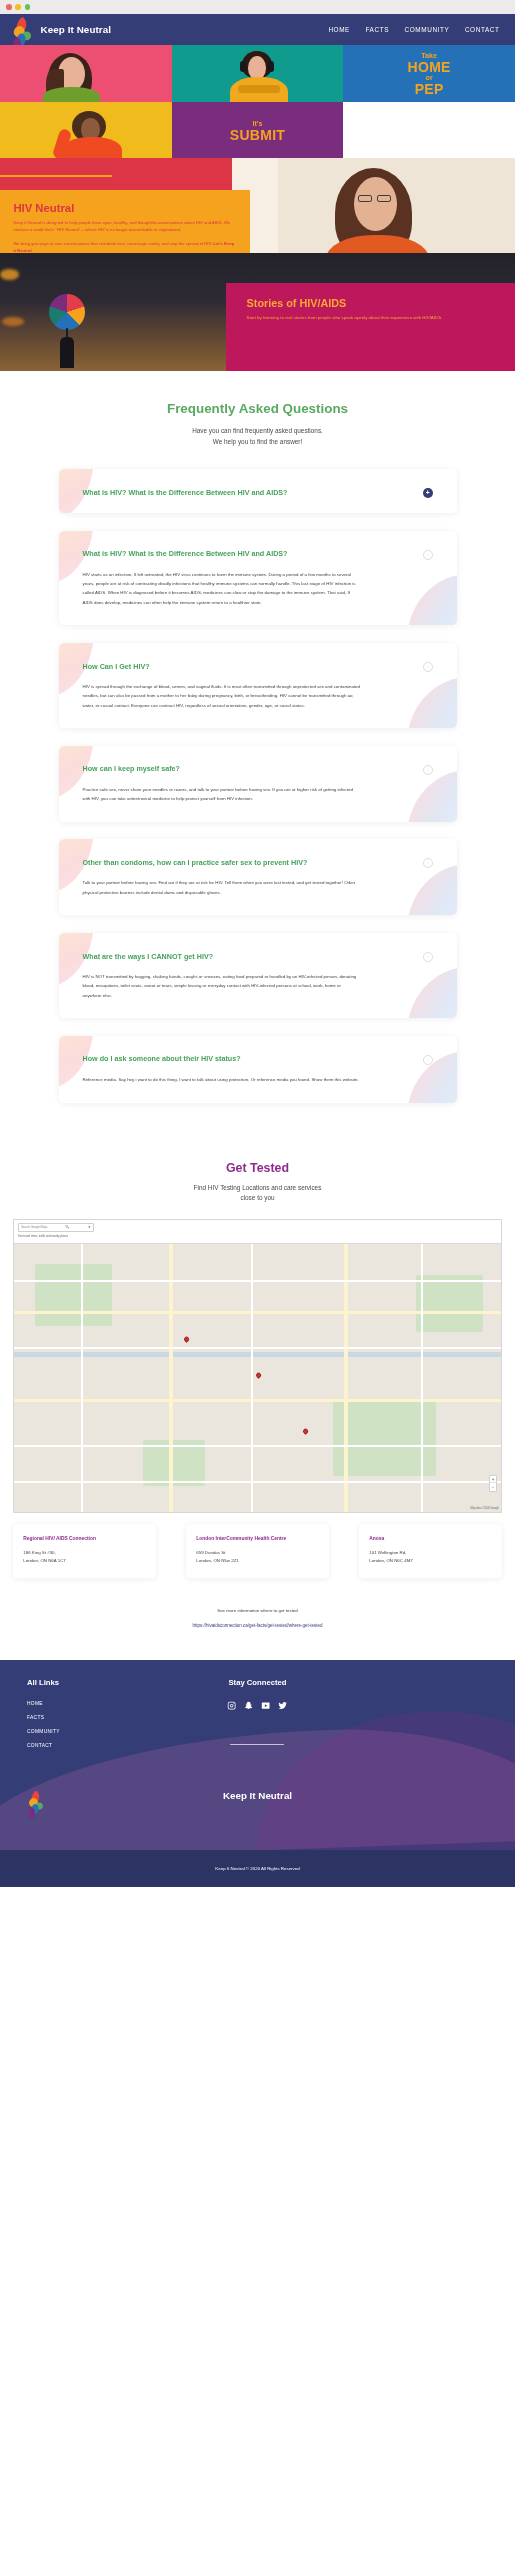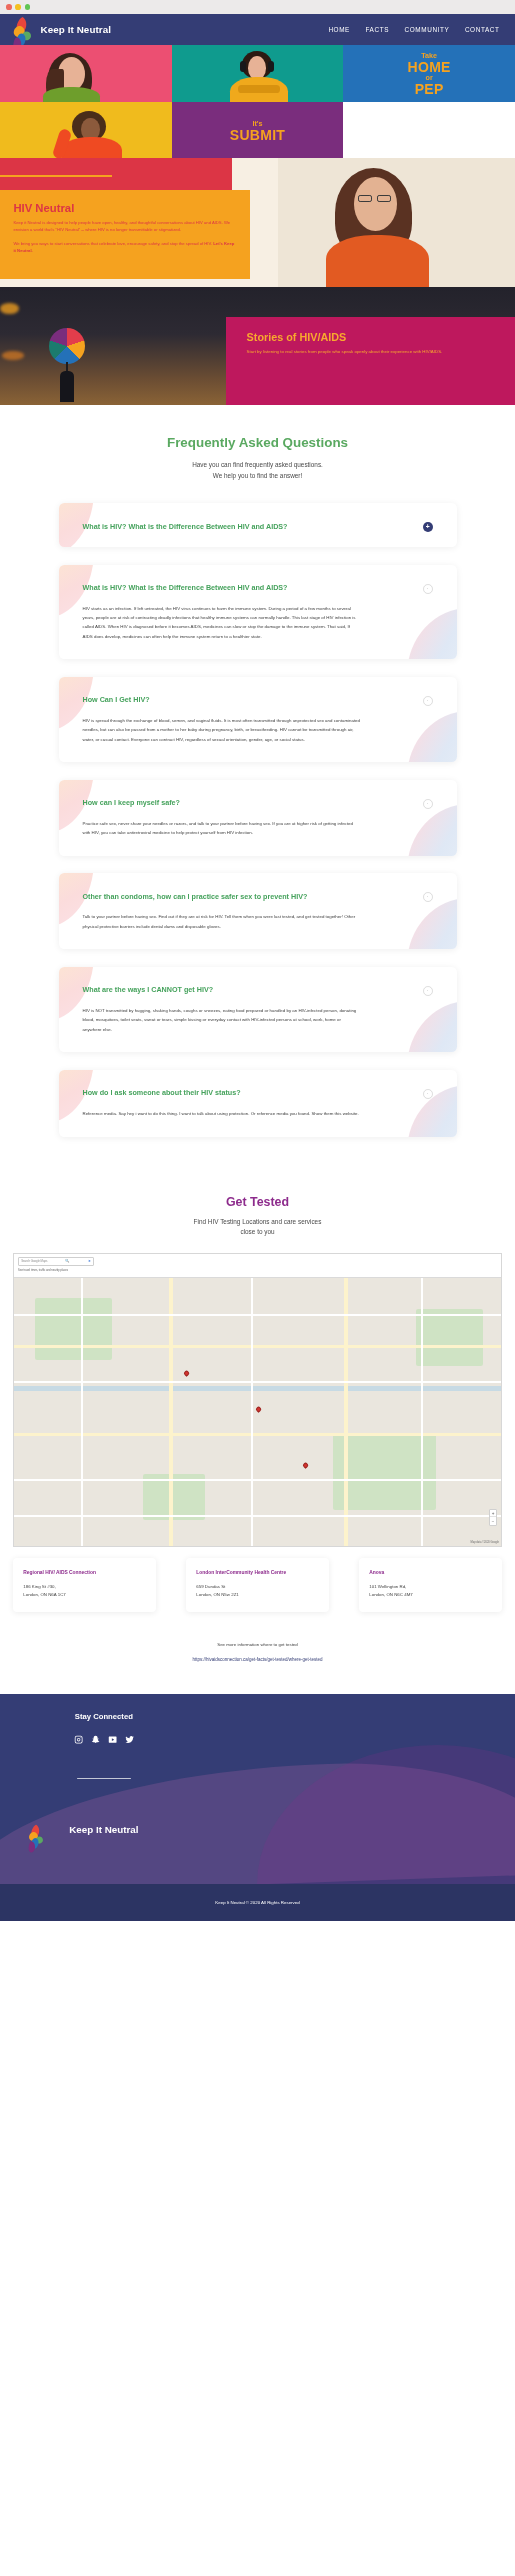--- a/index.html
+++ b/index.html
@@ -97,21 +97,21 @@
     position: absolute;
     border-radius: 50%;
     background: #e7b296;
   }
   .ph-hair { position: absolute; border-radius: 50% 50% 42% 42%; }
   .ph-body { position: absolute; border-radius: 46% 46% 0 0; }
 
   
   .about {
     position: relative;
-    height: 129px;
+    height: 95px;
     background: #f7efe3;
     overflow: hidden;
   }
   .about-redbar {
     position: absolute;
     left: 0; top: 0;
     width: 232px; height: 33px;
     background: #dc3545;
   }
   .about-redbar-line {
@@ -213,21 +213,21 @@
   .blob-br {
     position: absolute;
     right: -12.4px; bottom: -15.5px;
     width: 62px; height: 67px;
     background: linear-gradient(300deg, #e6eef7 0%, #dfe8f5 40%, #f4dfe6 75%, #e2f0e0 100%);
     border-radius: 100% 0 0 0;
   }
   .faq-head {
     position: relative;
     display: flex;
-    align-items: flex-start;
+    align-items: center;
     justify-content: space-between;
     gap: 11.3px;
     z-index: 2;
   }
   .faq-q {
     color: #45a25c;
     font-size: 7.2px;
     font-weight: bold;
     line-height: 1.55;
     max-width: 278px;
@@ -783,20 +783,29 @@
 
   <div class="tested-more">See more information where to get tested</div>
   <a class="tested-link" href="#">https://hivaidsconnection.ca/get-facts/get-tested/where-get-tested</a>
 </div>
 
 <div class="footer">
   <div class="footer-wave"></div>
   <div class="footer-wave2"></div>
 
   <div class="footer-grid">
+    <div class="f-col">
+      <div class="f-col-title">All Links</div>
+      <div class="f-links">
+        <a href="#">HOME</a>
+        <a href="#">FACTS</a>
+        <a href="#">COMMUNITY</a>
+        <a href="#">CONTACT</a>
+      </div>
+    </div>
 
     <div class="f-col center">
       <div class="f-col-title">Stay Connected</div>
       <div class="f-social">
         <a href="#">
           <svg viewBox="0 0 24 24">
               <path d="M7 2h10a5 5 0 0 1 5 5v10a5 5 0 0 1-5 5H7a5 5 0 0 1-5-5V7a5 5 0 0 1 5-5zm0 2a3 3 0 0 0-3 3v10a3 3 0 0 0 3 3h10a3 3 0 0 0 3-3V7a3 3 0 0 0-3-3H7zm5 3.5A4.5 4.5 0 1 1 7.5 12 4.5 4.5 0 0 1 12 7.5zm0 2A2.5 2.5 0 1 0 14.5 12 2.5 2.5 0 0 0 12 9.5zM17.8 6a1.1 1.1 0 1 1-1.1 1.1A1.1 1.1 0 0 1 17.8 6z"></path>
             </svg>
         </a>
         <a href="#">

